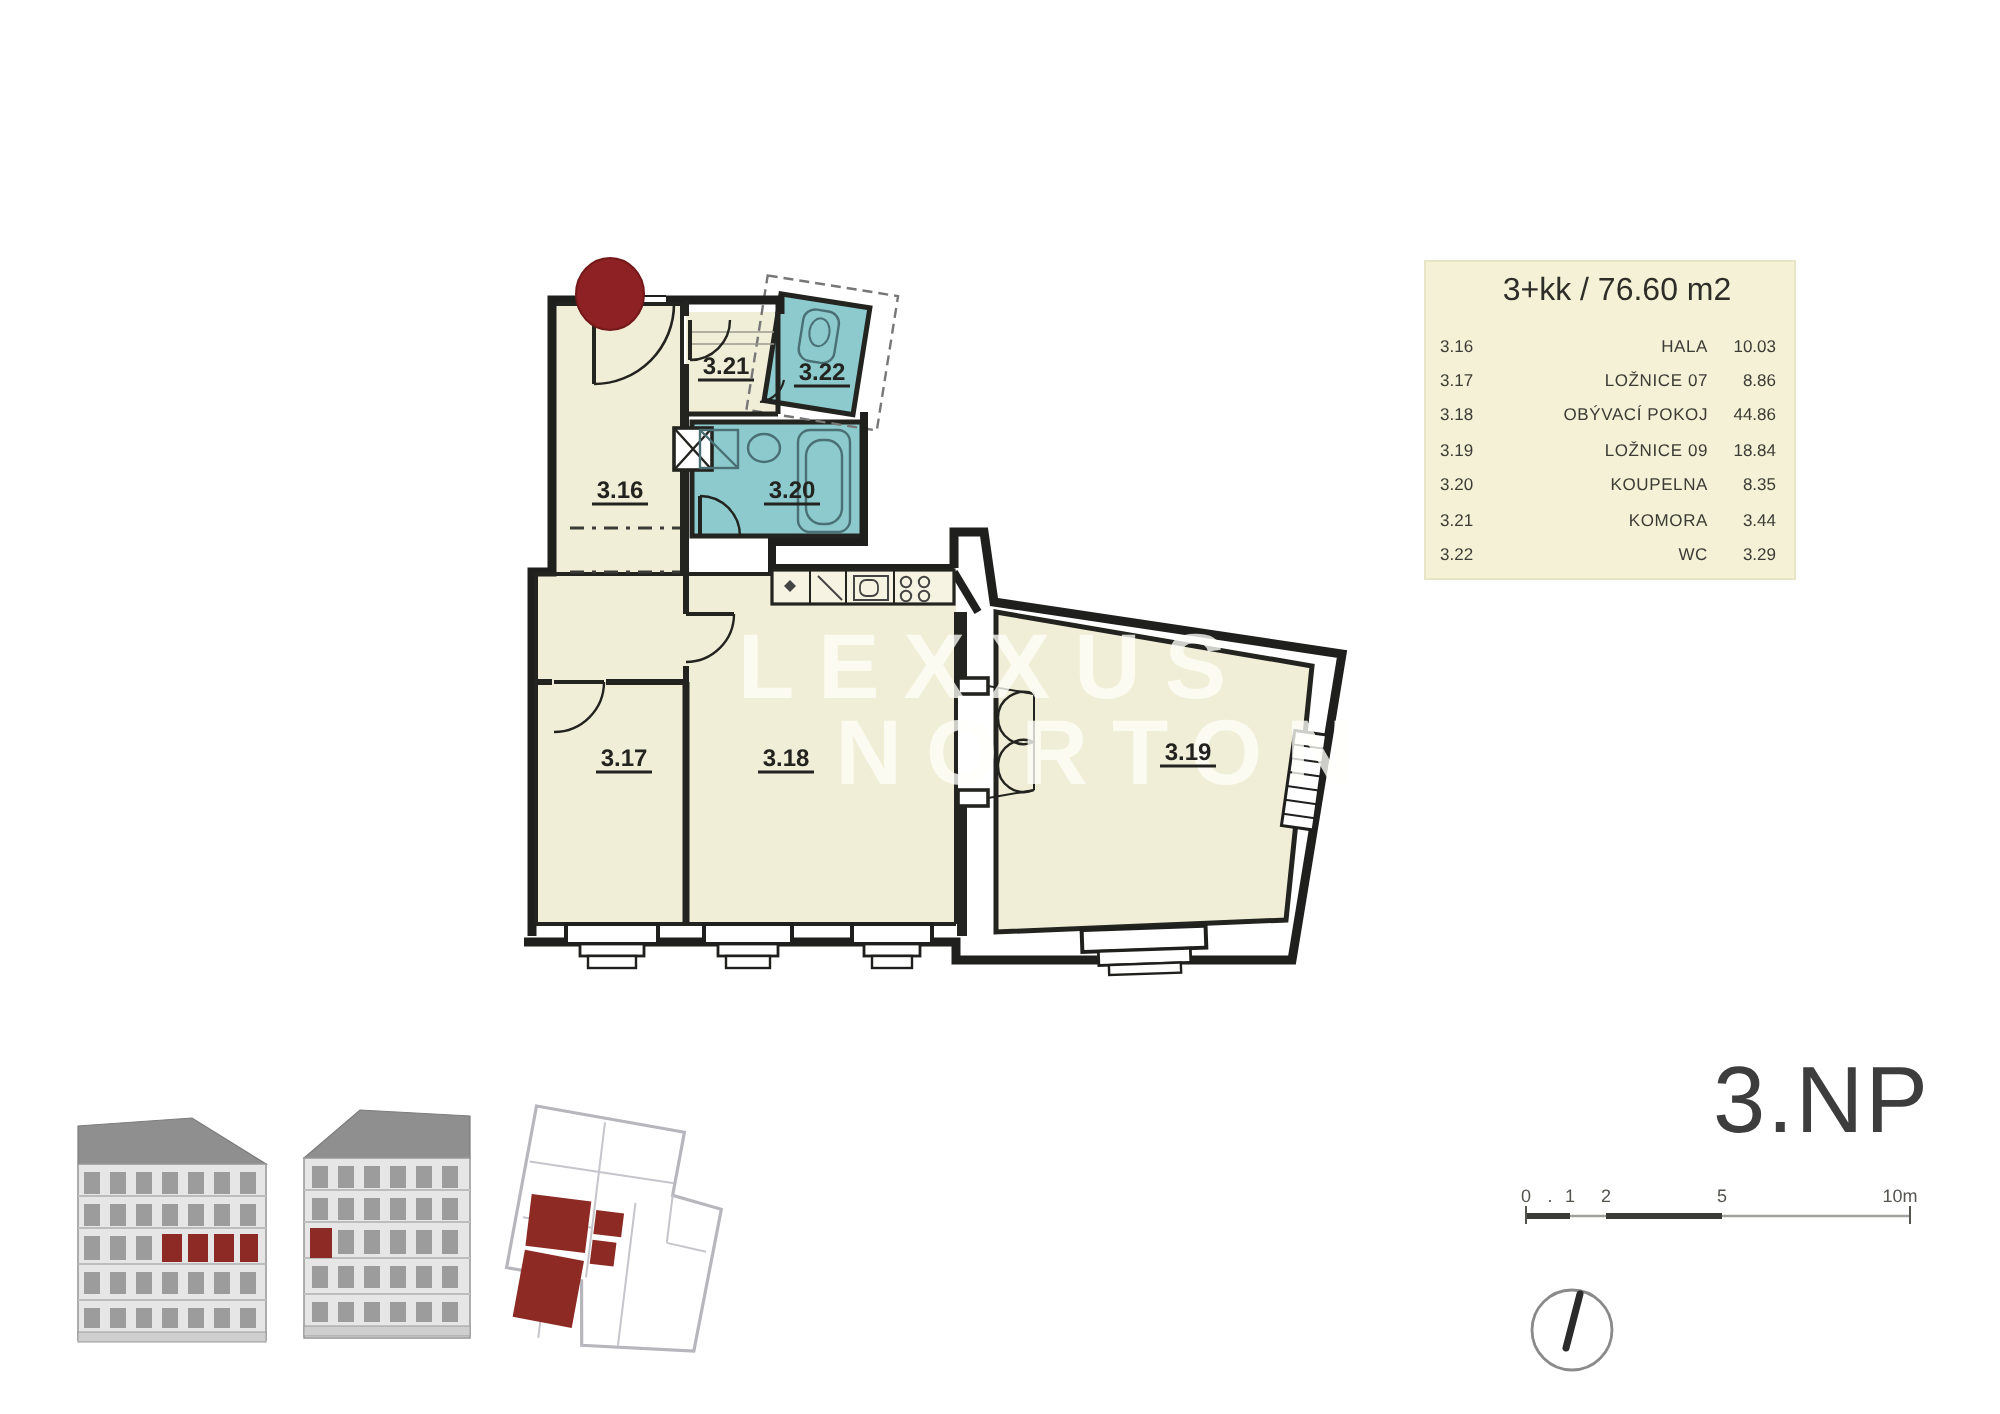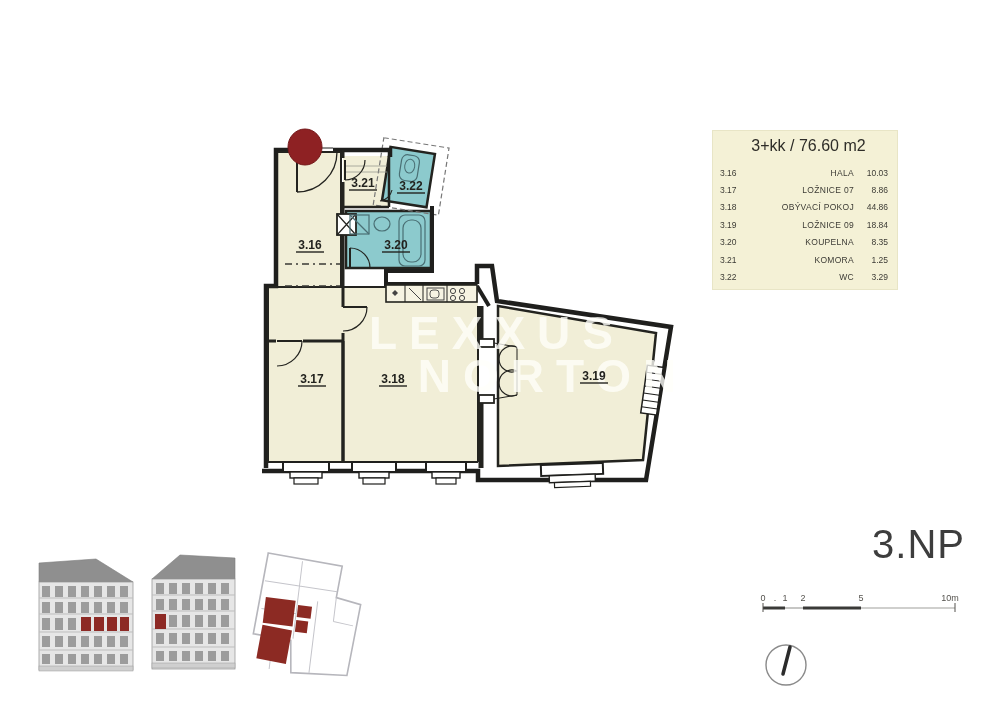--- a/index.html
+++ b/index.html
@@ -16,21 +16,21 @@
           background:#f4f1d6;box-shadow:0 0 0 1px rgba(210,205,170,.35) inset;}
   .legend .title{margin:7px 0 0 7px;font-size:16px;color:#2e2d28;letter-spacing:0;text-align:center;}
   .legend .rows{margin-top:9px;}
   .legend .row{display:flex;align-items:center;height:17.4px;font-size:8.5px;color:#3c3b35;}
   .legend .code{width:24px;margin-left:8px;}
   .legend .nm{flex:1;letter-spacing:.3px;text-align:right;}
   .legend .area{width:34px;text-align:right;margin-right:10px;}
 
   
   .floor-label{position:absolute;left:838px;top:522px;width:127px;text-align:right;
-               font-size:40px;color:#3d3d3d;letter-spacing:1px;}
+               font-size:47px;color:#3d3d3d;letter-spacing:1px;}
 </style>
 </head>
 <body>
 
 <div id="stage">
 
 <svg width="1000" height="707" viewBox="0 0 1000 707">
 
   <g>
 
@@ -333,21 +333,21 @@
         <span class="area">18.84</span>
       </div>
       <div class="row">
         <span class="code">3.20</span>
         <span class="nm">KOUPELNA</span>
         <span class="area">8.35</span>
       </div>
       <div class="row">
         <span class="code">3.21</span>
         <span class="nm">KOMORA</span>
-        <span class="area">1.25</span>
+        <span class="area">3.44</span>
       </div>
       <div class="row">
         <span class="code">3.22</span>
         <span class="nm">WC</span>
         <span class="area">3.29</span>
       </div>
     </div>
   </div>
 
   

